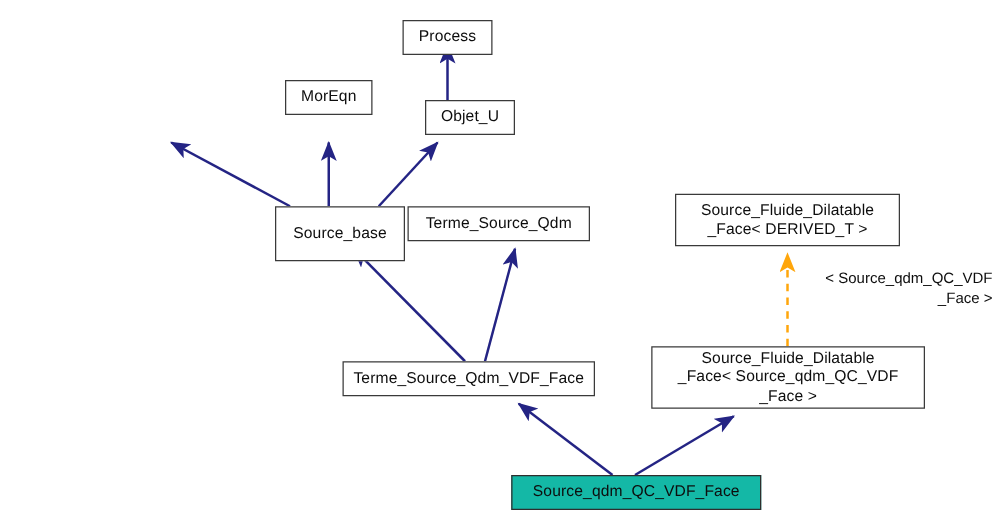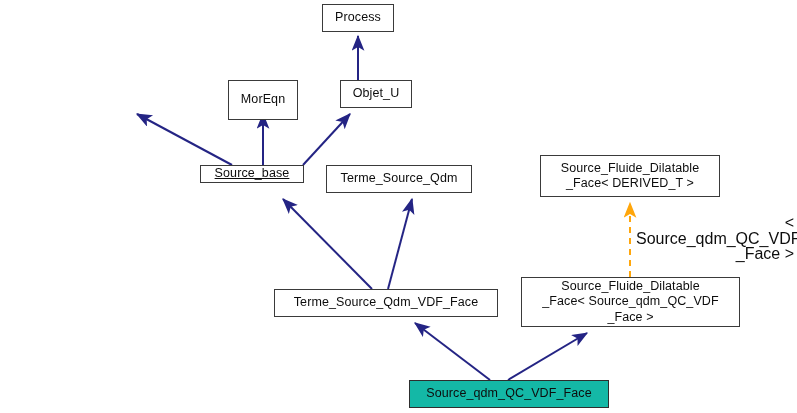--- a/index.html
+++ b/index.html
@@ -41,21 +41,21 @@
     white-space: pre-line;
     letter-spacing: 0.1px;
     z-index: 2;
   }
   .node.highlight {
     background: #14b8a6;
     border-color: #2e2e2e;
   }
   .edge-label {
     position: absolute;
-    font-size: 16px;
+    font-size: 12px;
     line-height: 15.5px;
     color: #0d0d0d;
     text-align: right;
     white-space: pre-line;
     z-index: 3;
   }
 </style>
 </head>
 <body>
 
@@ -78,35 +78,35 @@
       <line x1="372" y1="289" x2="283" y2="199" stroke="#242484" stroke-width="2" marker-end="url(#arrow-nav)"></line>
       <line x1="388" y1="289" x2="412" y2="199" stroke="#242484" stroke-width="2" marker-end="url(#arrow-nav)"></line>
       <line x1="490" y1="380" x2="415" y2="323" stroke="#242484" stroke-width="2" marker-end="url(#arrow-nav)"></line>
       <line x1="508" y1="380" x2="587" y2="333" stroke="#242484" stroke-width="2" marker-end="url(#arrow-nav)"></line>
     </g>
     <g>
       <line x1="630" y1="277" x2="630" y2="203" stroke="#ffa60b" stroke-width="2" stroke-dasharray="6,5" marker-end="url(#arrow-orange)"></line>
     </g>
   </svg>
 
-  <div class="node" style="left:322px; top:4px; width:72px; height:28px;">Process</div>
+  <div class="node" style="left:322px; top:16px; width:72px; height:28px;">Process</div>
 
 
-  <div class="node" style="left:228px; top:80px; width:70px; height:40px;">MorEqn</div>
+  <div class="node" style="left:228px; top:64px; width:70px; height:28px;">MorEqn</div>
 
   <div class="node" style="left:340px; top:80px; width:72px; height:28px;">Objet_U</div>
 
-  <div class="node" style="left:200px; top:165px; width:104px; height:18px;text-decoration:underline;">Source_base</div>
+  <div class="node" style="left:220px; top:165px; width:104px; height:44px;">Source_base</div>
 
   <div class="node" style="left:326px; top:165px; width:146px; height:28px;">Terme_Source_Qdm</div>
 
   <div class="node" style="left:540px; top:155px; width:180px; height:42px;">Source_Fluide_Dilatable
 _Face&lt; DERIVED_T &gt;</div>
 
-  <div class="node" style="left:274px; top:289px; width:224px; height:28px;">Terme_Source_Qdm_VDF_Face</div>
+  <div class="node" style="left:274px; top:289px; width:202px; height:28px;">Terme_Source_Qdm_VDF_Face</div>
 
   <div class="node" style="left:521px; top:277px; width:219px; height:50px;">Source_Fluide_Dilatable
 _Face&lt; Source_qdm_QC_VDF
 _Face &gt;</div>
 
   <div class="node highlight" style="left:409px; top:380px; width:200px; height:28px;">Source_qdm_QC_VDF_Face</div>
 
   <div class="edge-label" style="left:636px; top:215px; width:158px;">&lt; Source_qdm_QC_VDF
 _Face &gt;</div>
 

